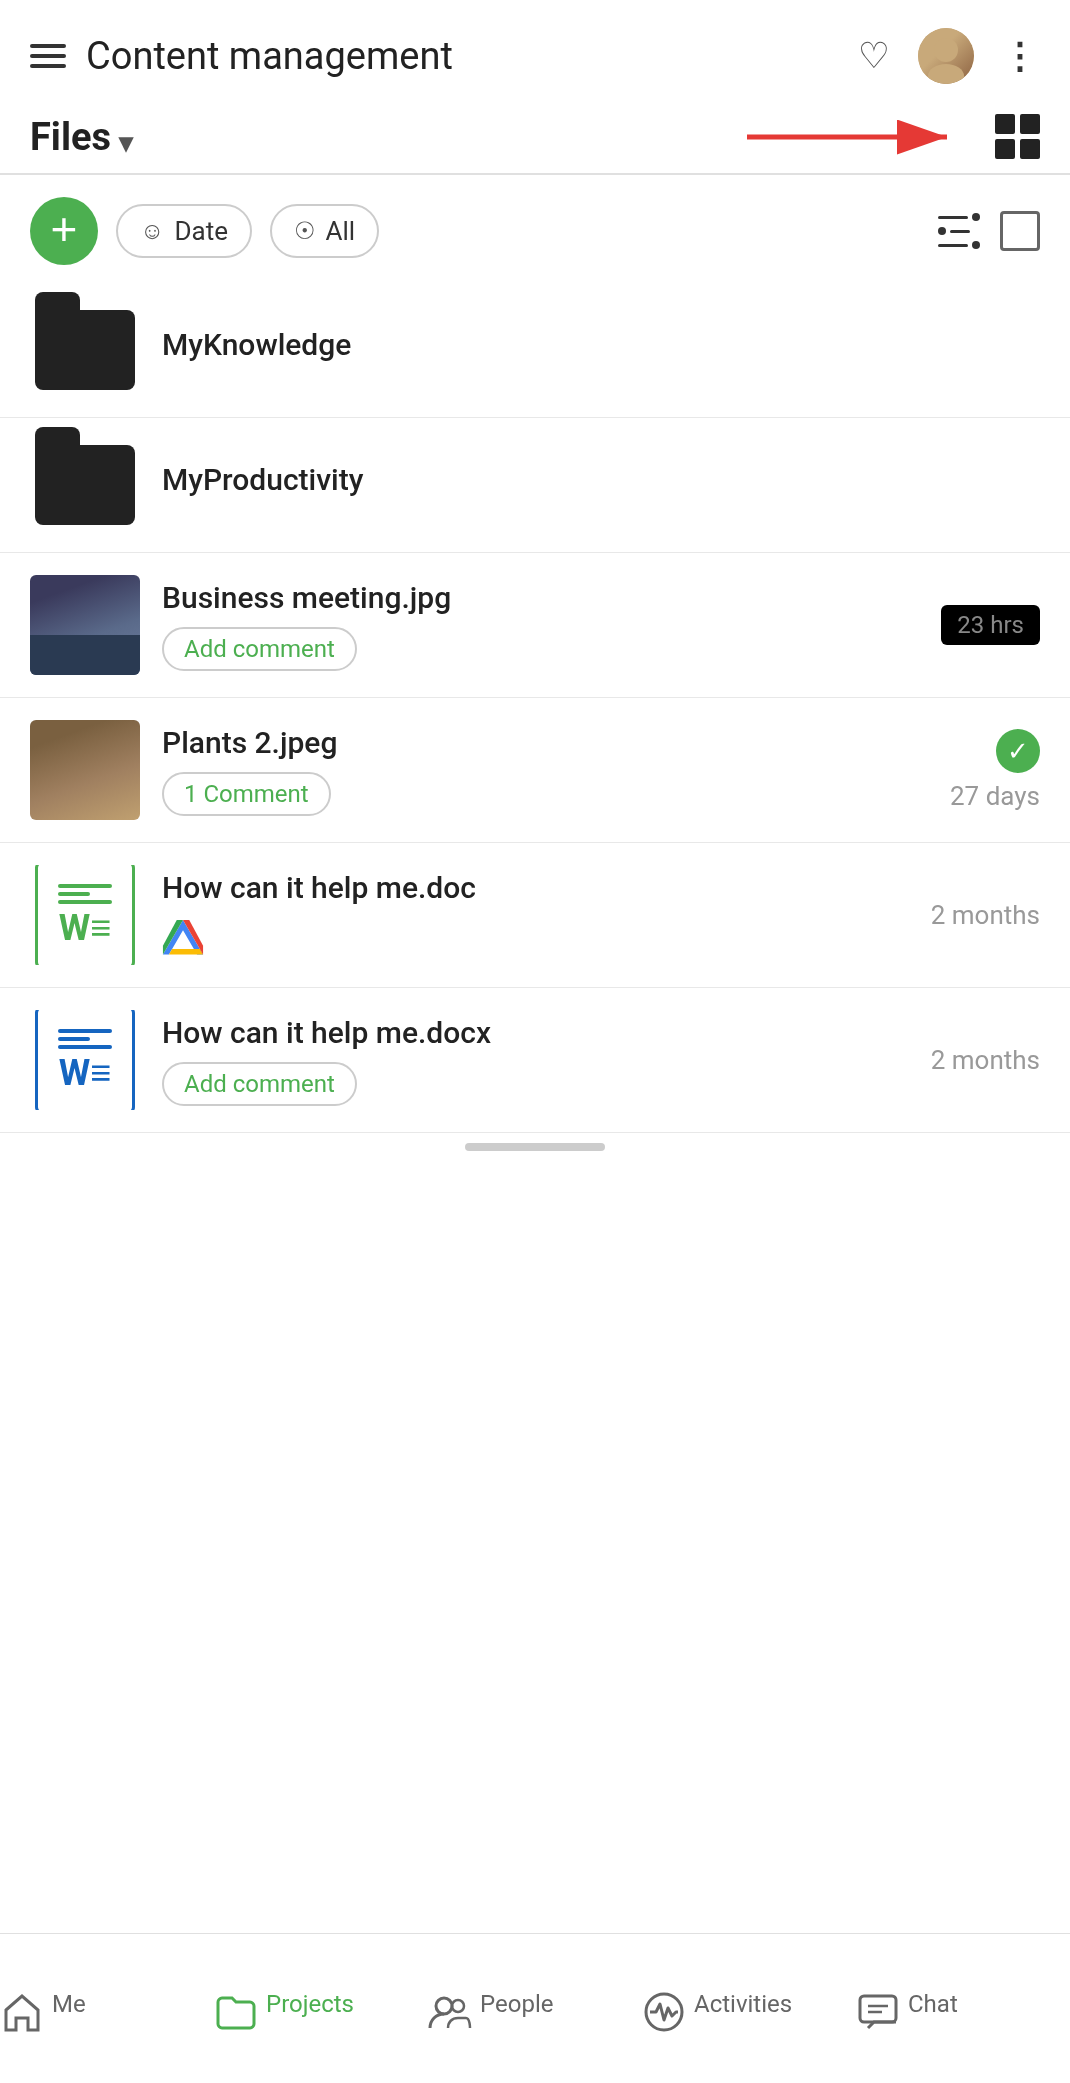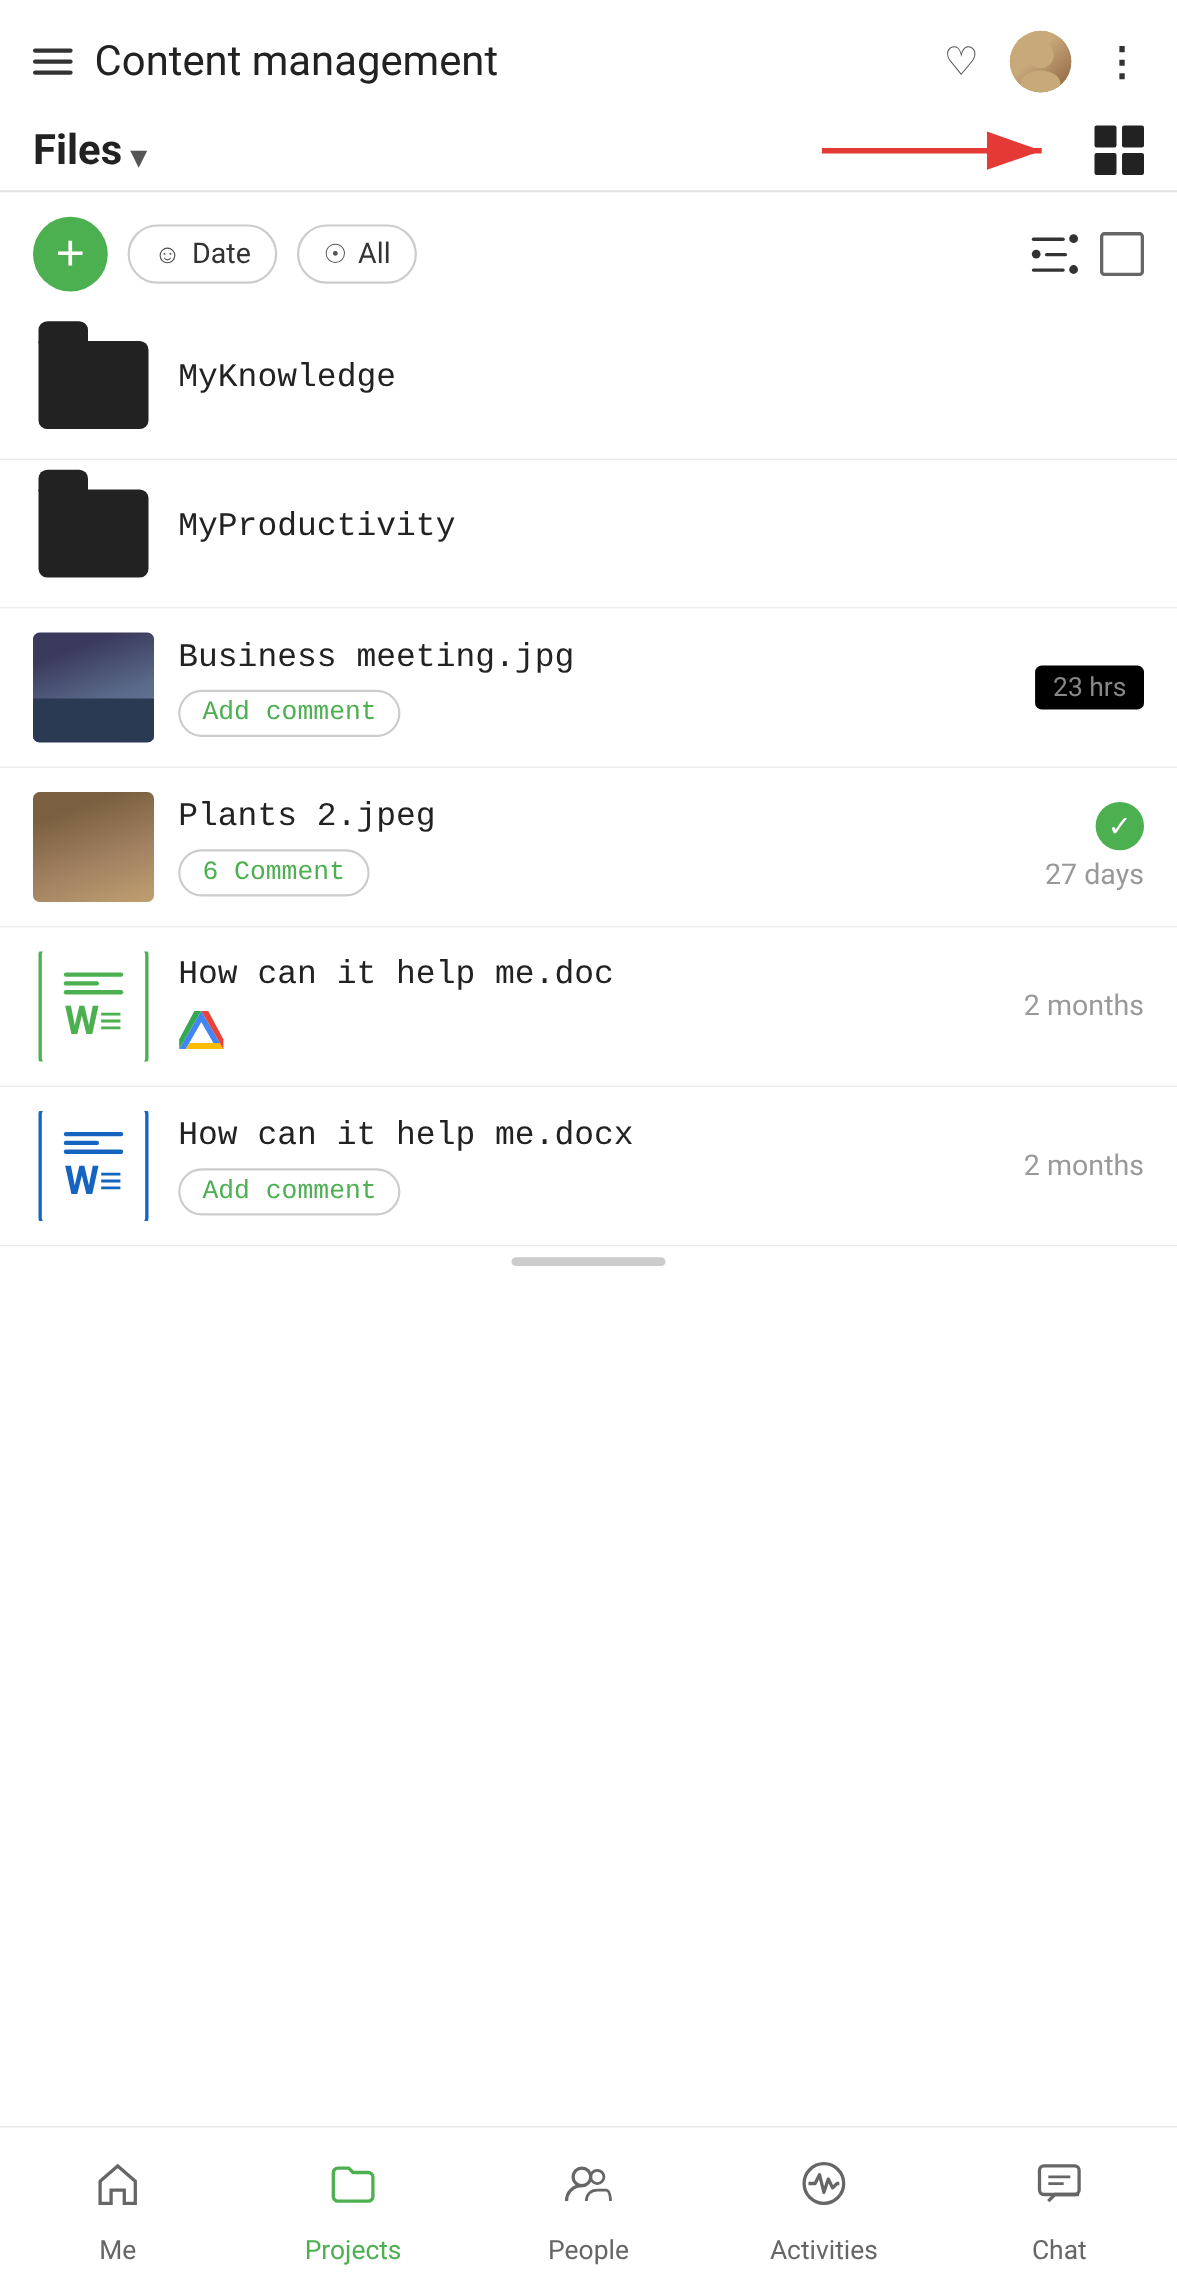--- a/index.html
+++ b/index.html
@@ -255,21 +255,20 @@
       top: -18px;
       left: 0;
       width: 45px;
       height: 20px;
       background: #222;
       border-radius: 8px 8px 0 0;
     }
     .file-info {
       flex: 1;
       min-width: 0;
-      font-family: Liberation Mono, monospace;
     }
     .file-name {
       font-size: 30px;
       font-weight: 500;
       color: #222;
       margin-bottom: 12px;
     }
     .comment-pill {
       display: inline-flex;
       align-items: center;
@@ -421,23 +420,21 @@
       width: 1070px;
       height: 150px;
       background: #fff;
       border-top: 1.5px solid #e0e0e0;
       display: flex;
       align-items: center;
       justify-content: space-around;
     }
     .nav-item {
       display: flex;
-      flex-direction: column;
-      align-items: center;
-      gap: 25px;
+      gap: 8px;
       cursor: pointer;
       flex: 1;
       padding: 16px 0 10px 0;
     }
     .nav-label {
       font-size: 24px;
       color: #666;
     }
     .nav-label.active { color: #4caf50; }
 
@@ -563,21 +560,21 @@
     </div>
     <div class="file-meta">
       <span class="time-badge">23 hrs</span>
     </div>
   </div>
 
   <div class="file-item">
     <div class="file-thumb img-plants"></div>
     <div class="file-info">
       <div class="file-name">Plants 2.jpeg</div>
-      <span class="comment-pill">6 Comment</span>
+      <span class="comment-pill">1 Comment</span>
     </div>
     <div class="file-meta">
       <div class="check-circle">✓</div>
       <span class="time-label">27 days</span>
     </div>
   </div>
 
   <div class="file-item">
     <div class="file-thumb">
       <div class="word-doc-icon">

